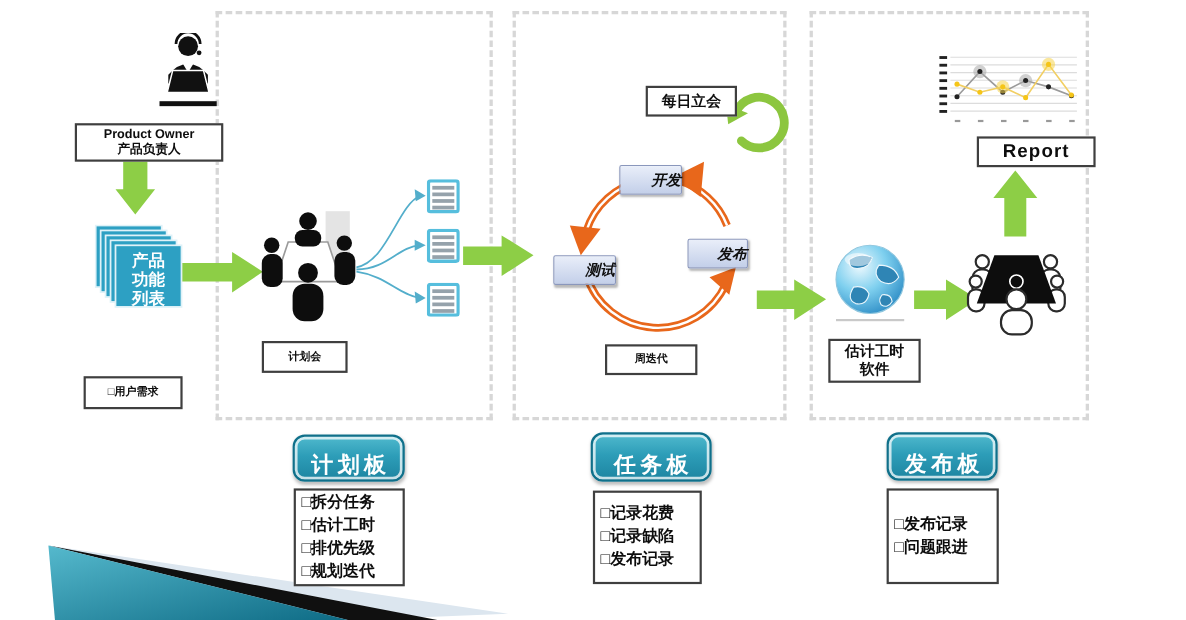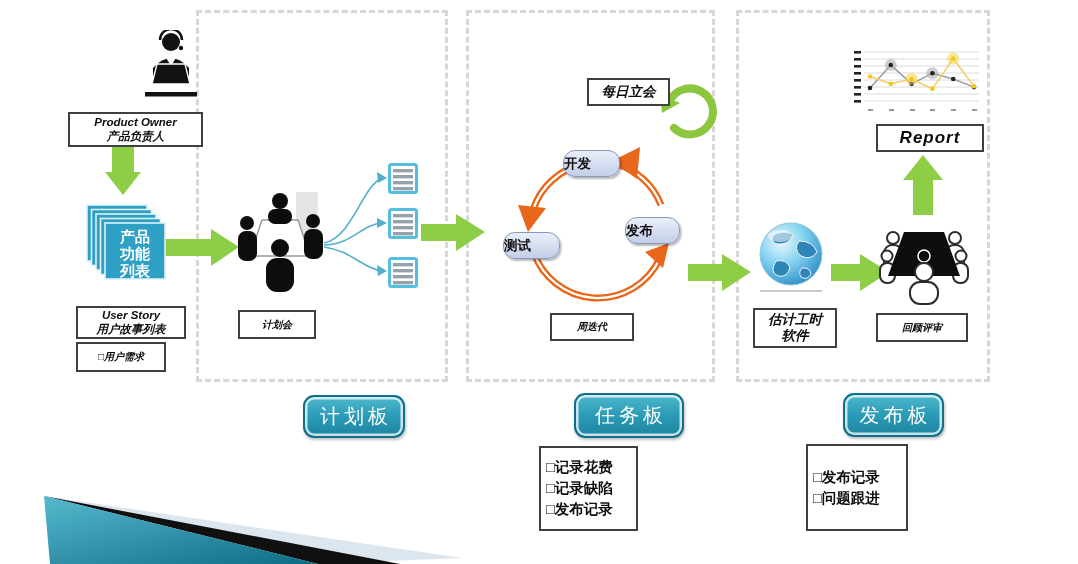--- a/index.html
+++ b/index.html
@@ -2,30 +2,30 @@
 <html><head>
 <meta charset="utf-8">
 <style>
   html,body{margin:0;padding:0;background:#fff;}
   .canvas{position:relative;width:1078px;height:564px;background:#ffffff;overflow:hidden;
           font-family:"Liberation Sans",sans-serif;color:#111;}
   .layer{position:absolute;left:0;top:0;z-index:1;}
   .panel{position:absolute;border:3px dashed #d7d7d7;box-sizing:border-box;z-index:0;background:transparent;}
   .lbl{position:absolute;background:#fff;border:2px solid #3f3f3f;box-sizing:border-box;z-index:2;
        display:flex;flex-direction:column;align-items:center;justify-content:center;text-align:right;
-       font-weight:bold;color:#0d0d0d;line-height:1.18;font-style:italic;}
-  .fs11{font-size:11.5px;} .fs13{font-size:13.5px;} .fs14{font-size:10px;} .fs17{font-size:17px;letter-spacing:1px;}
-  .node{position:absolute;z-index:2;border:1px solid #8a97bc;border-radius:12px;
+       font-weight:bold;color:#0d0d0d;line-height:1.18;}
+  .fs11{font-size:11.5px;} .fs13{font-size:13.5px;} .fs14{font-size:10px;} .fs17{font-size:17px;letter-spacing:1px;margin-left:12px;}
+  .node{position:absolute;z-index:2;border:1px solid #8a97bc;border-radius:2px;
         background:linear-gradient(180deg,#e9eef9 0%,#c3cfe9 100%);
         box-shadow:1.5px 2px 2px rgba(0,0,0,.28);
-        display:flex;align-items:center;justify-content:flex-start;font-weight:bold;font-size:13.5px;color:#101010;}
+        display:flex;align-items:center;justify-content:flex-end;font-weight:bold;font-size:13.5px;color:#101010;font-style:italic;}
   .board{position:absolute;z-index:2;border-radius:11px;border:2px solid #10708a;box-sizing:border-box;
          background:linear-gradient(180deg,#4fb9cd 0%,#2d9db8 45%,#1d85a1 100%);
          box-shadow:inset 0 0 0 2.5px rgba(255,255,255,.75),1px 2px 3px rgba(0,0,0,.25);
-         display:flex;align-items:center;justify-content:center;color:#fff;font-size:20px;font-weight:normal;letter-spacing:4px;padding-left:4px;margin-left:37px;}
+         display:flex;align-items:flex-end;justify-content:center;color:#fff;font-size:20px;font-weight:bold;letter-spacing:4px;padding-left:4px;}
   .checklist{position:absolute;z-index:2;background:#fff;border:2px solid #3f3f3f;box-sizing:border-box;
              display:flex;flex-direction:column;justify-content:center;padding:3px 5px;
              font-size:14.5px;font-weight:bold;line-height:21px;color:#0d0d0d;white-space:nowrap;}
   svg{display:block;}
   .icon{position:absolute;z-index:2;}
 </style>
 </head>
 <body>
 
 <div class="canvas">
@@ -111,24 +111,20 @@
       <rect x="14.5" y="14.5" width="60" height="56"></rect>
       <rect x="19" y="19" width="60" height="56"></rect>
     </g>
     <g fill="#ffffff" font-size="15" font-weight="bold" text-anchor="middle" font-family="Liberation Sans,sans-serif">
       <text x="49" y="38">产品</text>
       <text x="49" y="55">功能</text>
       <text x="49" y="72">列表</text>
     </g>
   </svg>
 
-  <div class="lbl fs11" style="left:76px;top:306px;width:110px;height:33px">
-    <span>User Story</span>
-    <span>用户故事列表</span>
-  </div>
   <div class="lbl fs14" style="left:76px;top:342px;width:90px;height:30px">
     <span>□用户需求</span>
   </div>
 
   <svg class="icon" style="left:236px;top:186px" width="88" height="108" viewBox="0 0 88 108">
     <rect x="60" y="6" width="22" height="62" fill="#e4e4e4"></rect>
     <path d="M26 34 L62 34 L74 70 L14 70 Z" fill="#fff" stroke="#9a9a9a" stroke-width="1.5"></path>
     <g fill="#0d0d0d">
       <circle cx="44" cy="15" r="8"></circle>
         <rect x="32" y="23" width="24" height="15" rx="7"></rect>
@@ -229,23 +225,20 @@
         <rect x="75" y="45" width="15" height="20" rx="7"></rect>
     </g>
     <path d="M26 14 L66 14 L82 58 L10 58 Z" fill="#0d0d0d"></path>
     <circle cx="46" cy="38" r="6" fill="#0d0d0d" stroke="#fff" stroke-width="1.5"></circle>
     <g fill="#fff" stroke="#2b2b2b" stroke-width="2">
       <circle cx="46" cy="54" r="9"></circle>
         <rect x="32" y="64" width="28" height="22" rx="10"></rect>
     </g>
   </svg>
 
-  <div class="lbl fs14" style="left:876px;top:313px;width:92px;height:29px">
-    <span>回顾评审</span>
-  </div>
 
   <svg class="icon" style="left:846px;top:44px" width="136" height="74" viewBox="0 0 136 74">
     <g stroke="#dcdcdc" stroke-width="1">
       <line x1="18" y1="8" x2="133" y2="8"></line>
         <line x1="18" y1="15" x2="133" y2="15"></line>
       <line x1="18" y1="22" x2="133" y2="22"></line>
         <line x1="18" y1="29" x2="133" y2="29"></line>
       <line x1="18" y1="36" x2="133" y2="36"></line>
         <line x1="18" y1="43" x2="133" y2="43"></line>
       <line x1="18" y1="50" x2="133" y2="50"></line>
@@ -291,20 +284,26 @@
       </g>
   </svg>
 
   <div class="lbl fs17" style="left:876px;top:124px;width:108px;height:28px">
     <span>Report</span>
   </div>
 
   <div class="board" style="left:266px;top:395px;width:102px;height:43px">
     <span>计划板</span>
   </div>
+  <div class="checklist" style="left:267px;top:444px;width:101px;height:89px">
+    <div>□拆分任务</div>
+    <div>□估计工时</div>
+    <div>□排优先级</div>
+    <div>□规划迭代</div>
+  </div>
 
   <div class="board" style="left:537px;top:393px;width:110px;height:45px">
     <span>任务板</span>
   </div>
   <div class="checklist" style="left:539px;top:446px;width:99px;height:85px">
     <div>□记录花费</div>
     <div>□记录缺陷</div>
     <div>□发布记录</div>
   </div>
 

